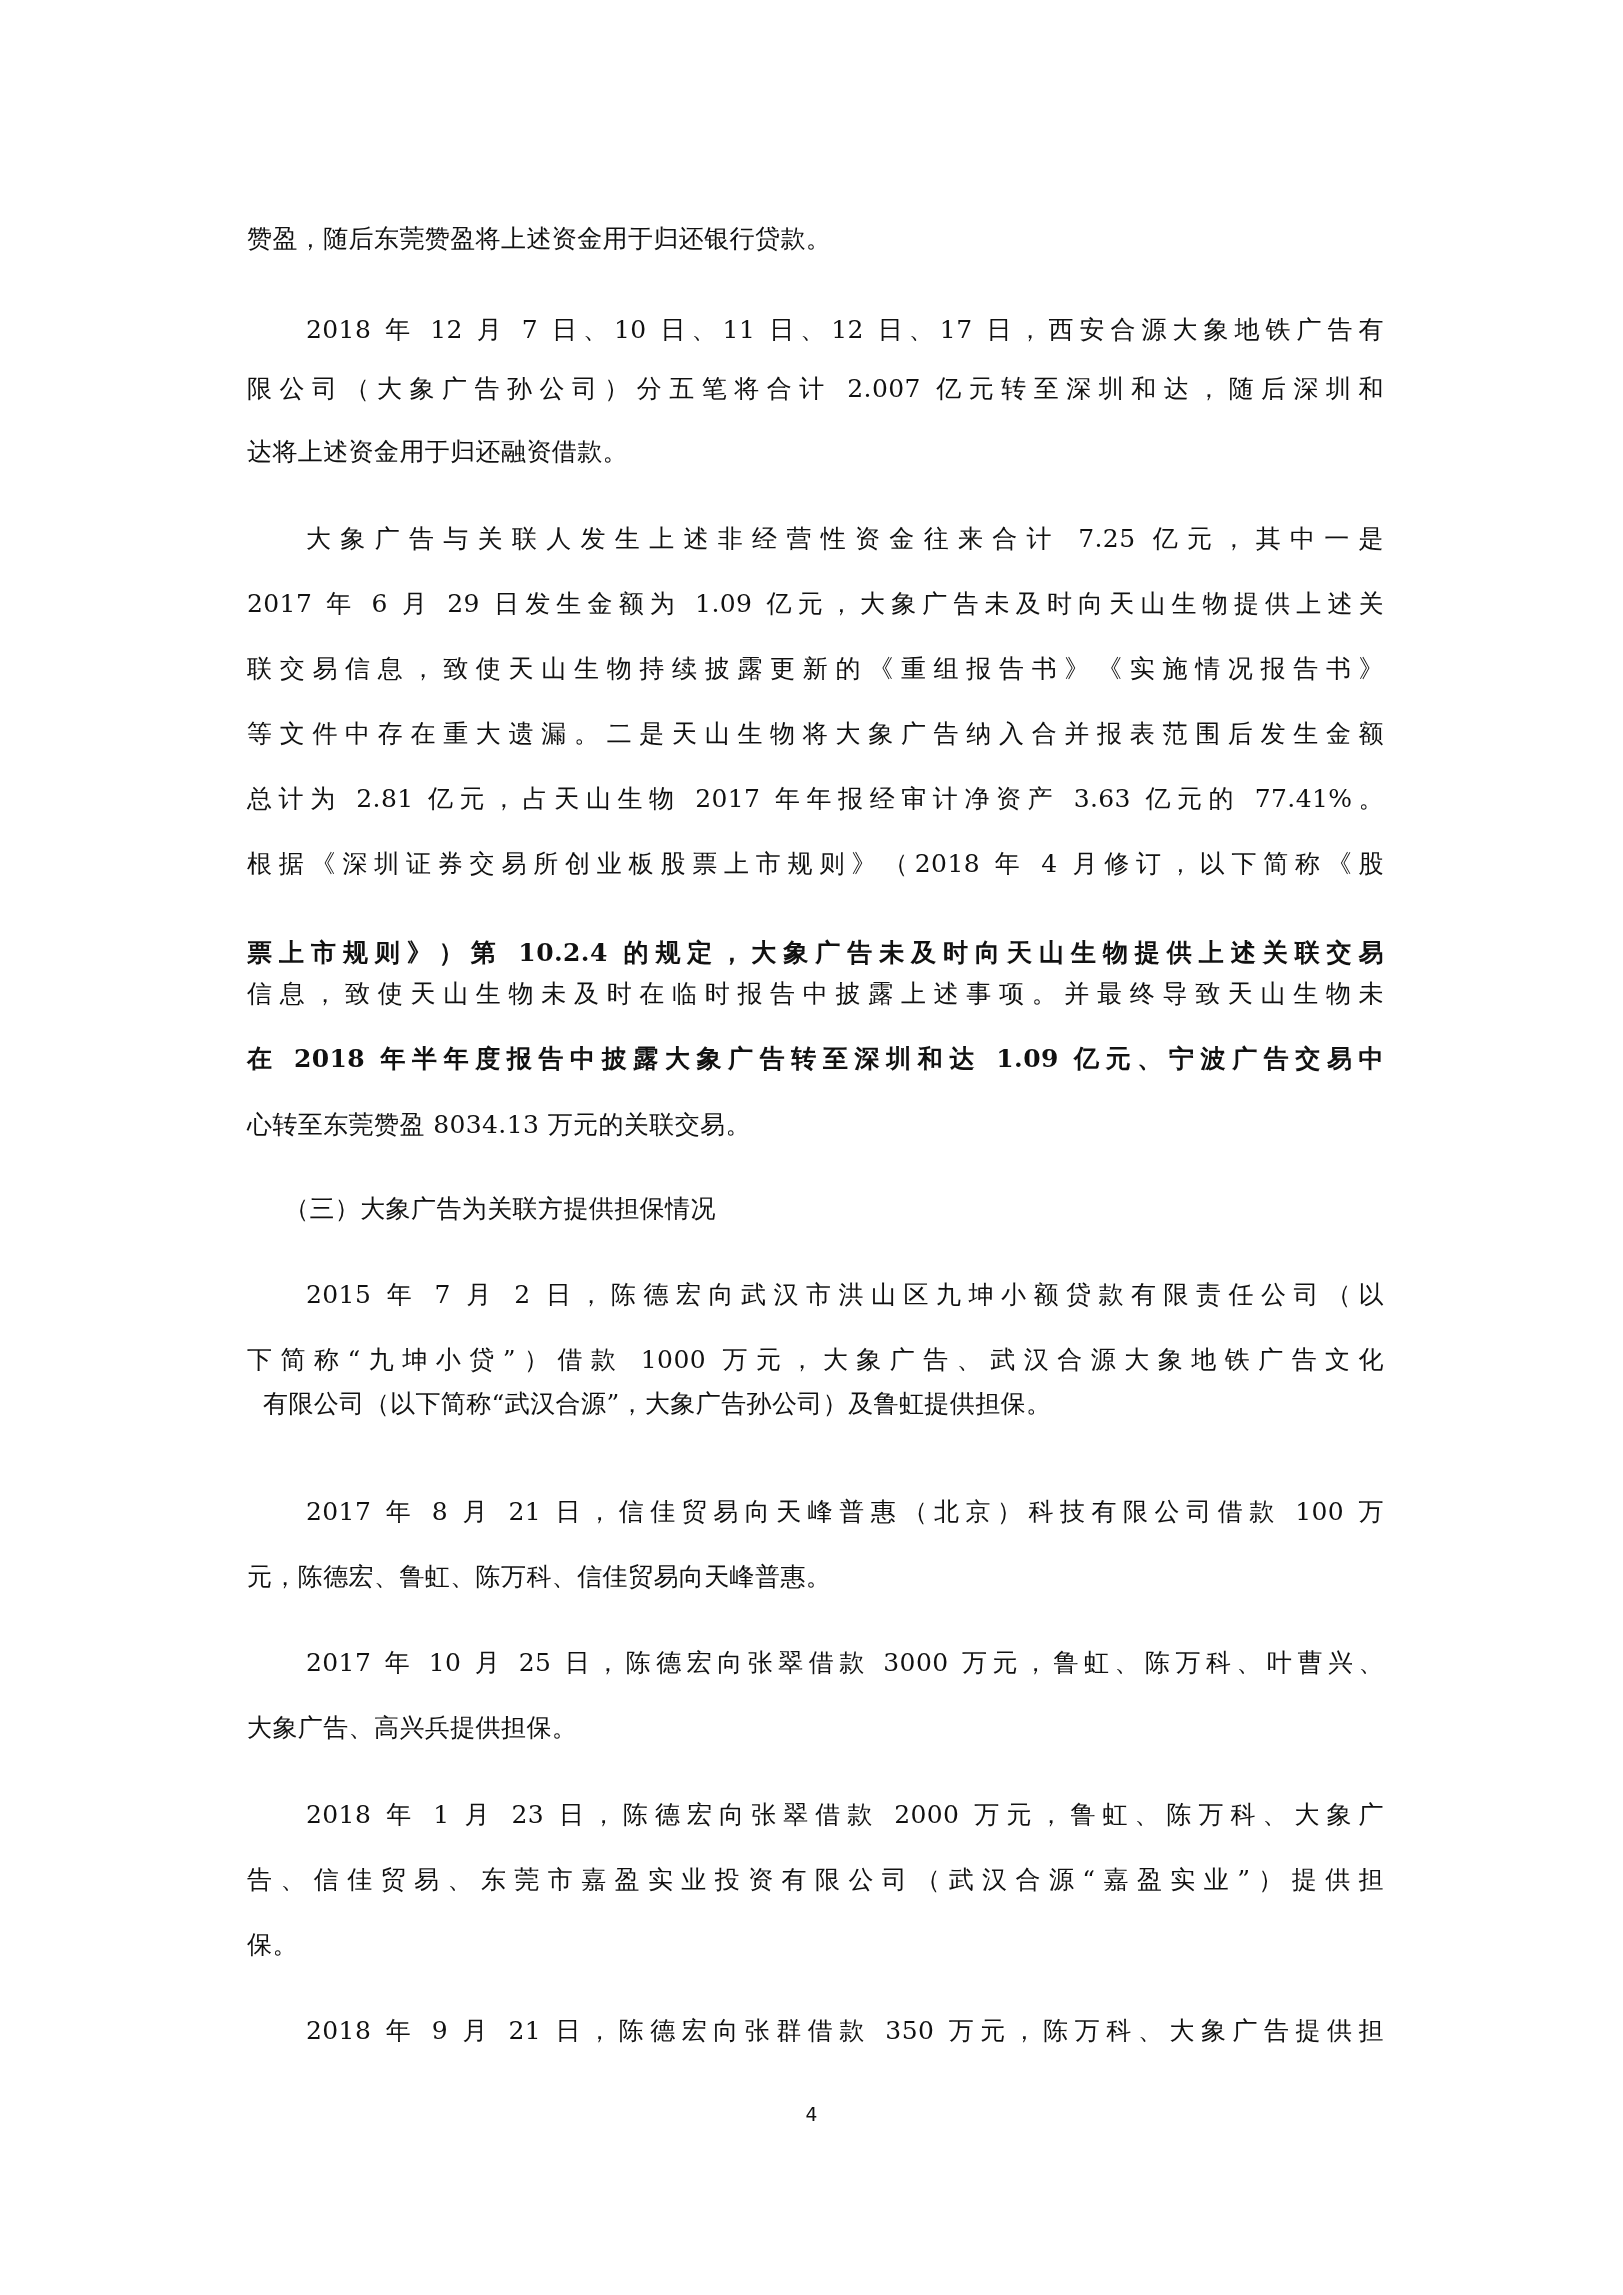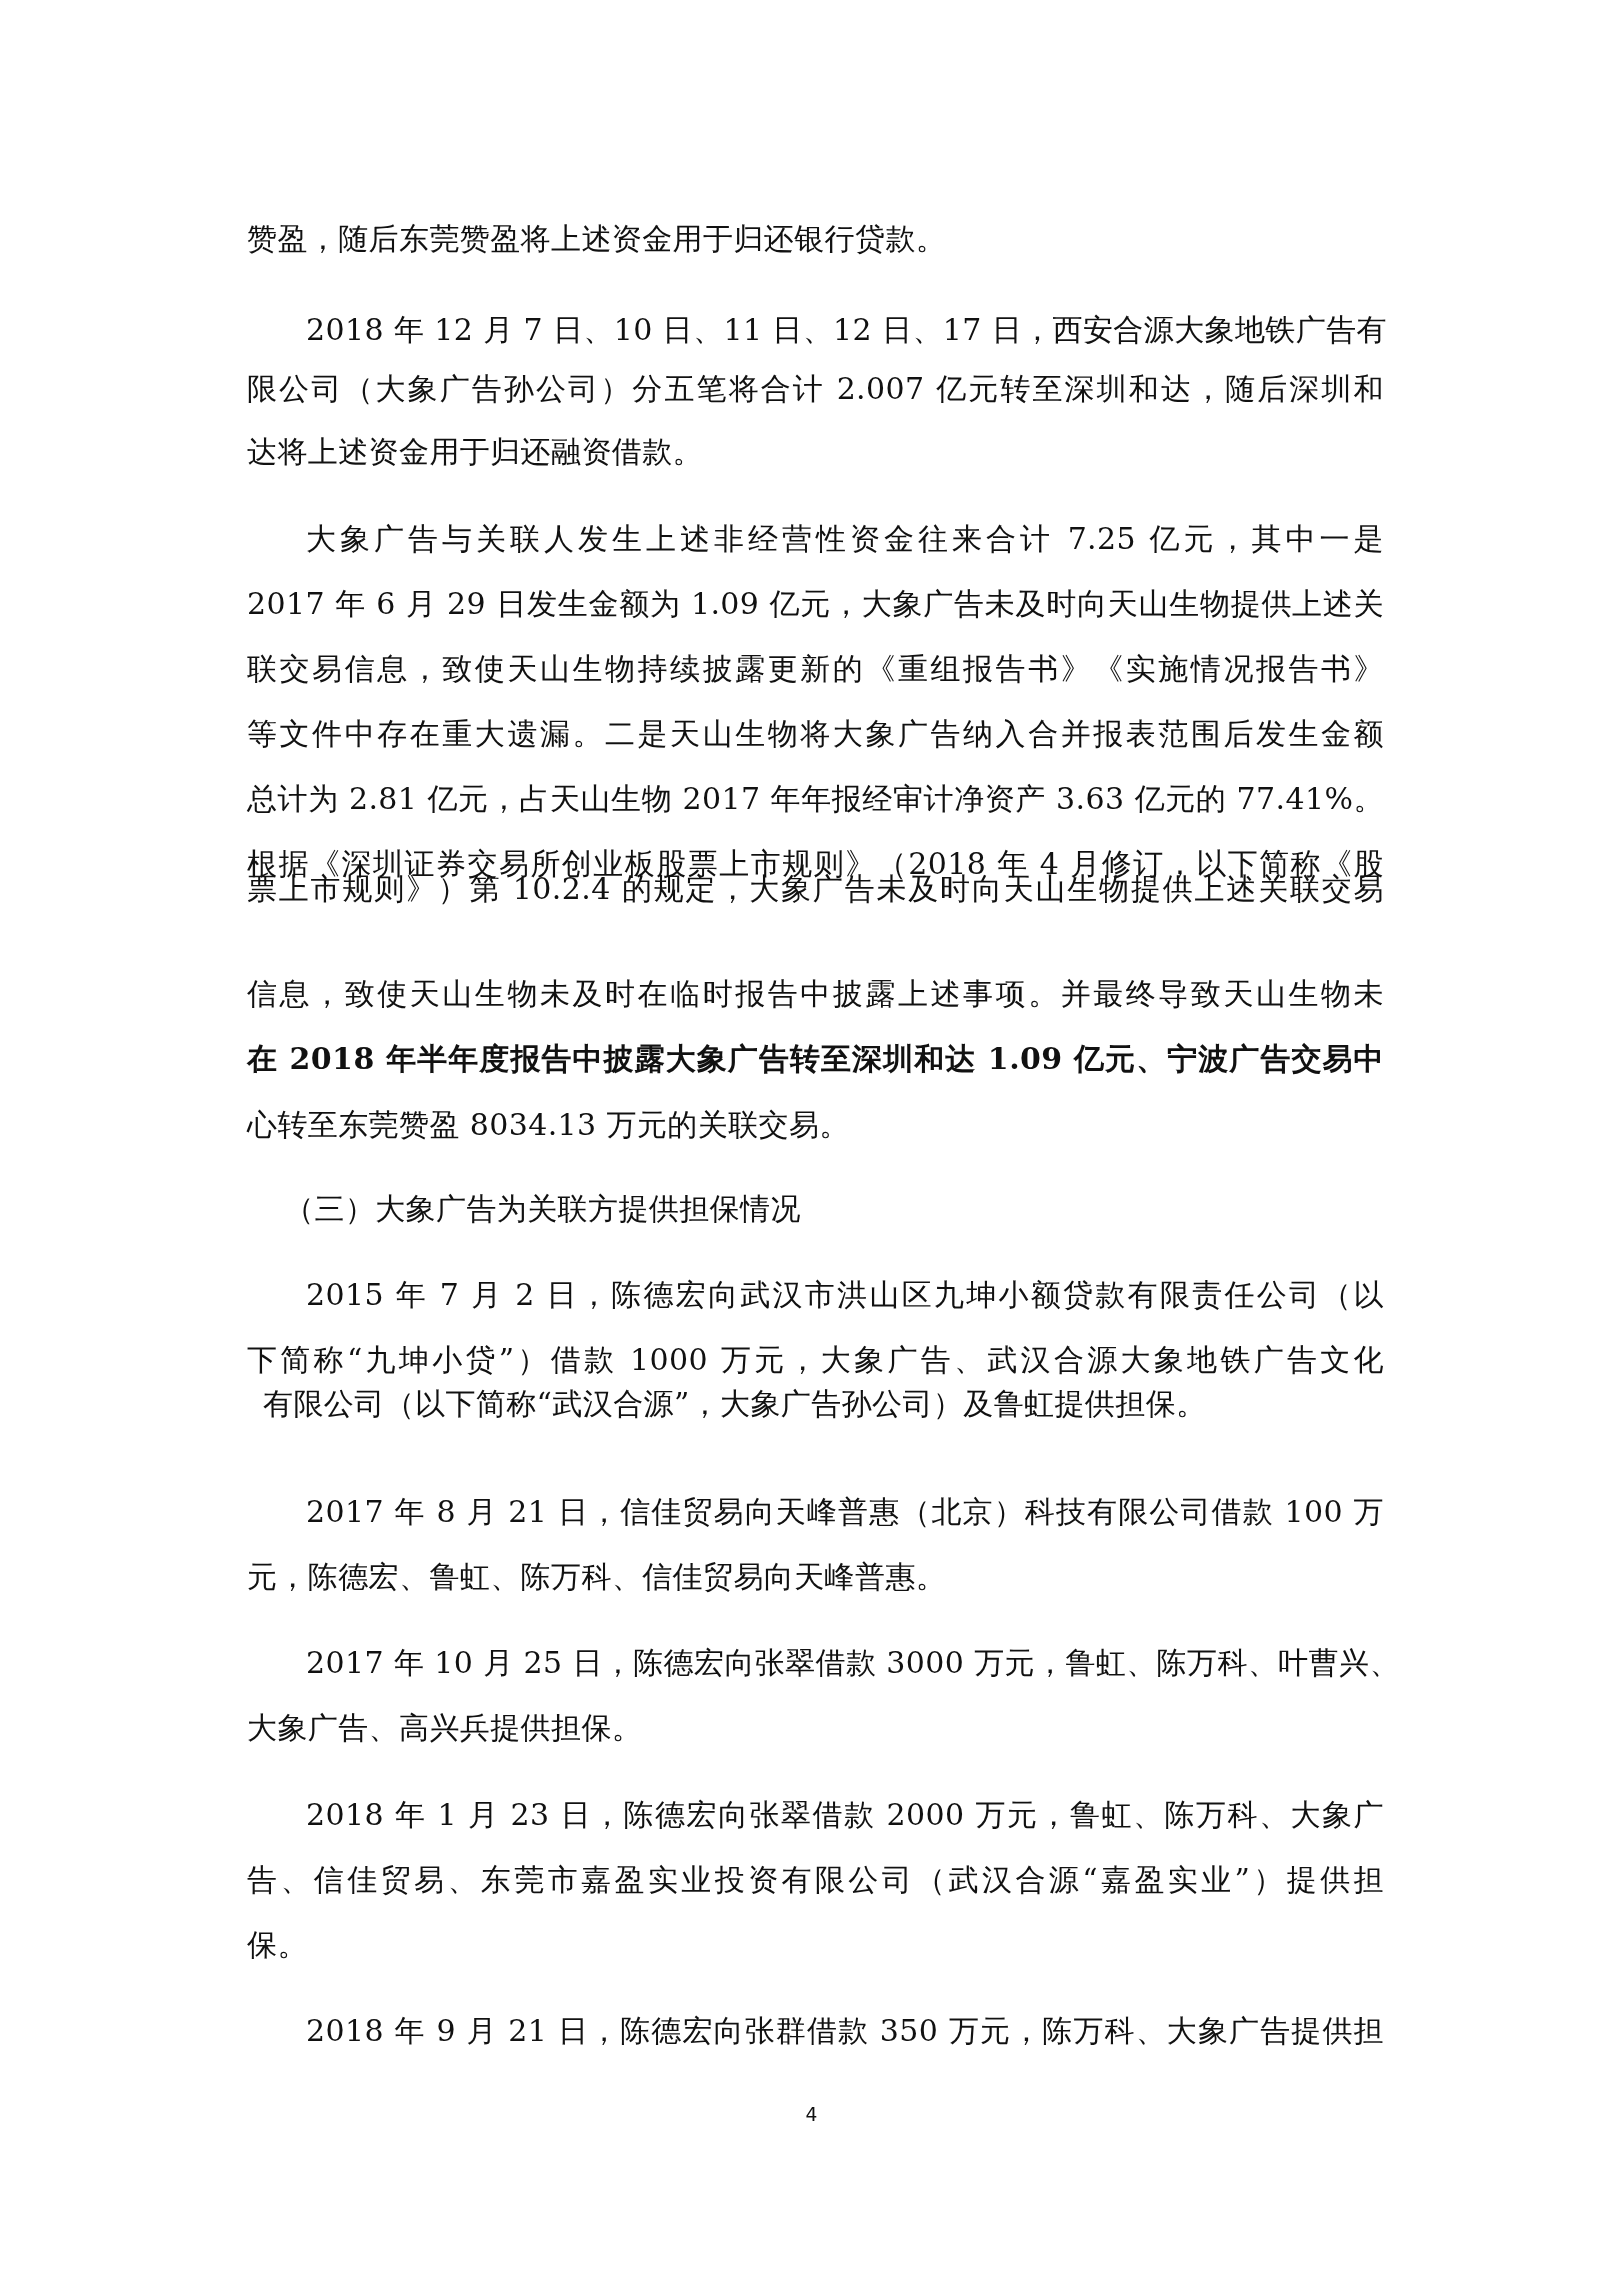--- a/index.html
+++ b/index.html
@@ -25,21 +25,21 @@
   .body-text {
     position: absolute;
     left: 247px;
     top: 0;
     width: 1137px;
   }
   .line {
     position: absolute;
     left: 0;
     white-space: nowrap;
-    font-size: 30px;
+    font-size: 25px;
     line-height: 34px;
     height: 34px;
     letter-spacing: 0.4px;
   }
   .line.indent { left: 59px; }
   .line.justify {
     width: 1137px;
     text-align: justify;
     text-align-last: justify;
   }
@@ -67,21 +67,21 @@
     <div class="line indent justify" style="top:313px;">2018 年 12 月 7 日、10 日、11 日、12 日、17 日，西安合源大象地铁广告有</div>
     <div class="line justify" style="top:372px;">限公司（大象广告孙公司）分五笔将合计 2.007 亿元转至深圳和达，随后深圳和</div>
     <div class="line" style="top:435px;">达将上述资金用于归还融资借款。</div>
 
     <div class="line indent justify" style="top:522px;">大象广告与关联人发生上述非经营性资金往来合计  7.25  亿元，其中一是</div>
     <div class="line justify" style="top:587px;">2017 年 6 月 29 日发生金额为 1.09 亿元，大象广告未及时向天山生物提供上述关</div>
     <div class="line justify" style="top:652px;">联交易信息，致使天山生物持续披露更新的《重组报告书》《实施情况报告书》</div>
     <div class="line justify" style="top:717px;">等文件中存在重大遗漏。二是天山生物将大象广告纳入合并报表范围后发生金额</div>
     <div class="line justify" style="top:782px;">总计为 2.81 亿元，占天山生物 2017 年年报经审计净资产 3.63 亿元的 77.41%。</div>
     <div class="line justify" style="top:847px;">根据《深圳证券交易所创业板股票上市规则》（2018 年 4 月修订，以下简称《股</div>
-    <div class="line justify" style="top:872px;">票上市规则》）第 10.2.4 的规定，大象广告未及时向天山生物提供上述关联交易</div>
+    <div class="line justify" style="top:936px;font-weight:bold;">票上市规则》）第 10.2.4 的规定，大象广告未及时向天山生物提供上述关联交易</div>
     <div class="line justify" style="top:977px;">信息，致使天山生物未及时在临时报告中披露上述事项。并最终导致天山生物未</div>
     <div class="line justify" style="top:1042px;font-weight:bold;">在 2018 年半年度报告中披露大象广告转至深圳和达 1.09 亿元、宁波广告交易中</div>
     <div class="line" style="top:1108px;">心转至东莞赞盈 8034.13 万元的关联交易。</div>
 
     <div class="line" style="top:1192px; left:37px;">（三）大象广告为关联方提供担保情况</div>
 
     <div class="line indent justify" style="top:1278px;">2015 年 7 月 2 日，陈德宏向武汉市洪山区九坤小额贷款有限责任公司（以</div>
     <div class="line justify" style="top:1343px;">下简称“九坤小贷”）借款 1000 万元，大象广告、武汉合源大象地铁广告文化</div>
     <div class="line" style="top:1387px;margin-left:16px;">有限公司（以下简称“武汉合源”，大象广告孙公司）及鲁虹提供担保。</div>
 

